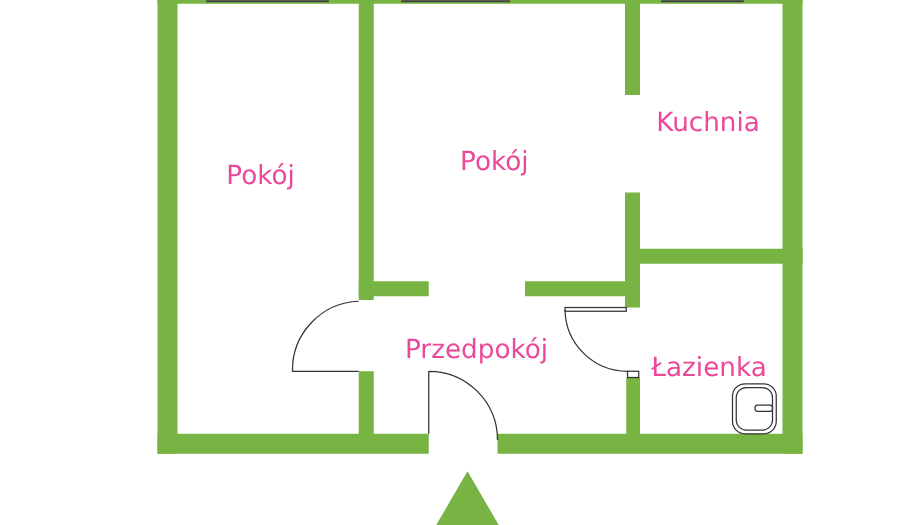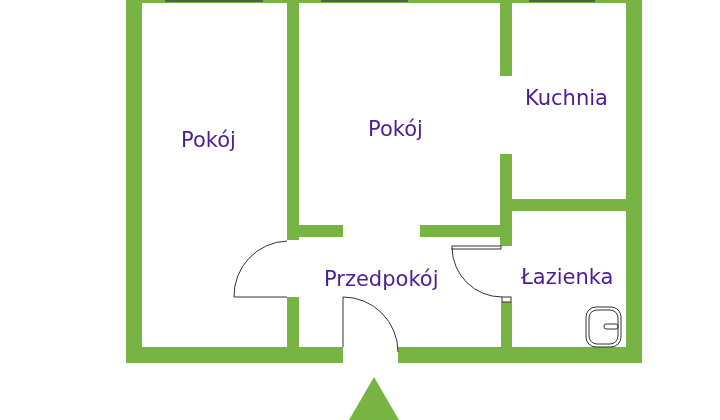--- a/index.html
+++ b/index.html
@@ -1,18 +1,18 @@
 <!DOCTYPE html>
 <html><head>
 <meta charset="utf-8">
 <style>
   html, body { margin:0; padding:0; background:#ffffff; }
   body { width:720px; height:420px; position:relative; overflow:hidden; font-family:"DejaVu Sans", sans-serif; }
   .wall { position:absolute; background:#77b443; }
-  .label { position:absolute; color:#4c1d95; font-size:21px; white-space:nowrap; }
+  .label { position:absolute; color:#ec4899; font-size:21px; white-space:nowrap; }
   svg { position:absolute; left:0; top:0; }
 </style>
 </head>
 <body>
 
 <div>
 
   <div class="wall" style="left:126px;top:0;width:16px;height:363px;"></div>
   <div class="wall" style="left:626px;top:0;width:16px;height:363px;"></div>
   <div class="wall" style="left:126px;top:347px;width:217px;height:16px;"></div>
@@ -52,14 +52,14 @@
       <rect x="604" y="324" width="14" height="5" rx="2" fill="none" stroke="#333" stroke-width="1"></rect>
     </g>
 
     <polygon points="374,377 349,420 399,420" fill="#77b443"></polygon>
   </svg>
 
   <div class="label" style="left:181px;top:128px;">Pokój</div>
   <div class="label" style="left:368px;top:117px;">Pokój</div>
   <div class="label" style="left:525px;top:86px;">Kuchnia</div>
   <div class="label" style="left:324px;top:267px;">Przedpokój</div>
-  <div class="label" style="left:521px;top:265px;">Łazienka</div>
+  <div class="label" style="left:521px;top:282px;">Łazienka</div>
 </div>
 
 </body></html>

